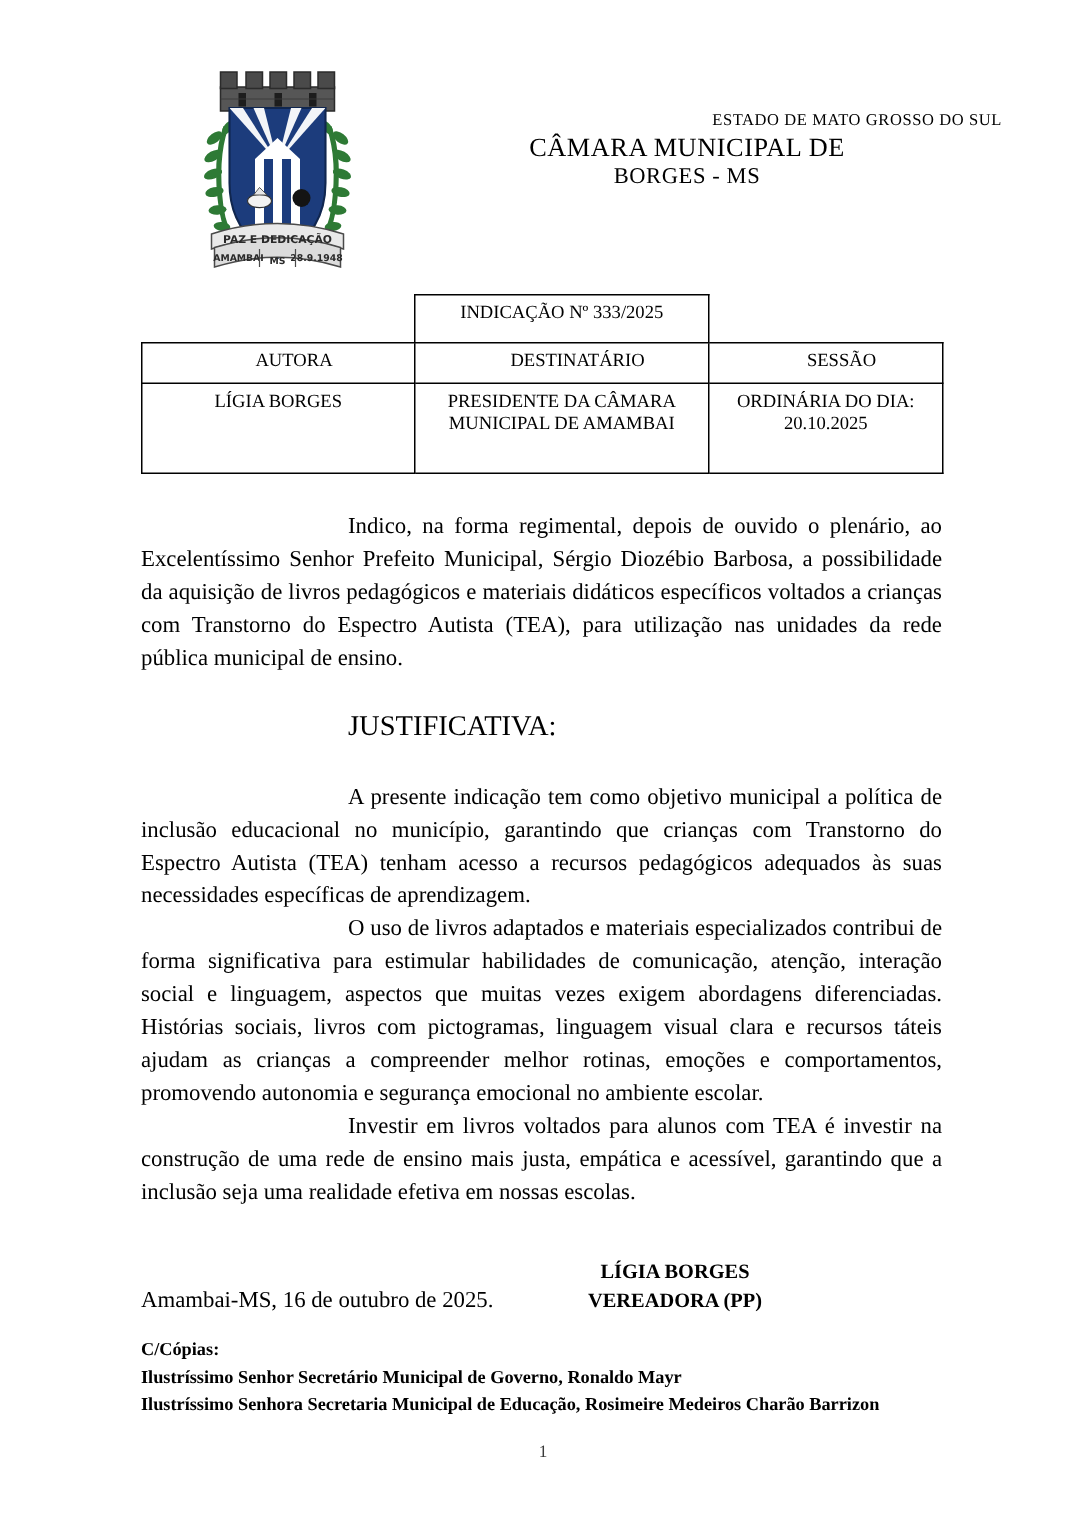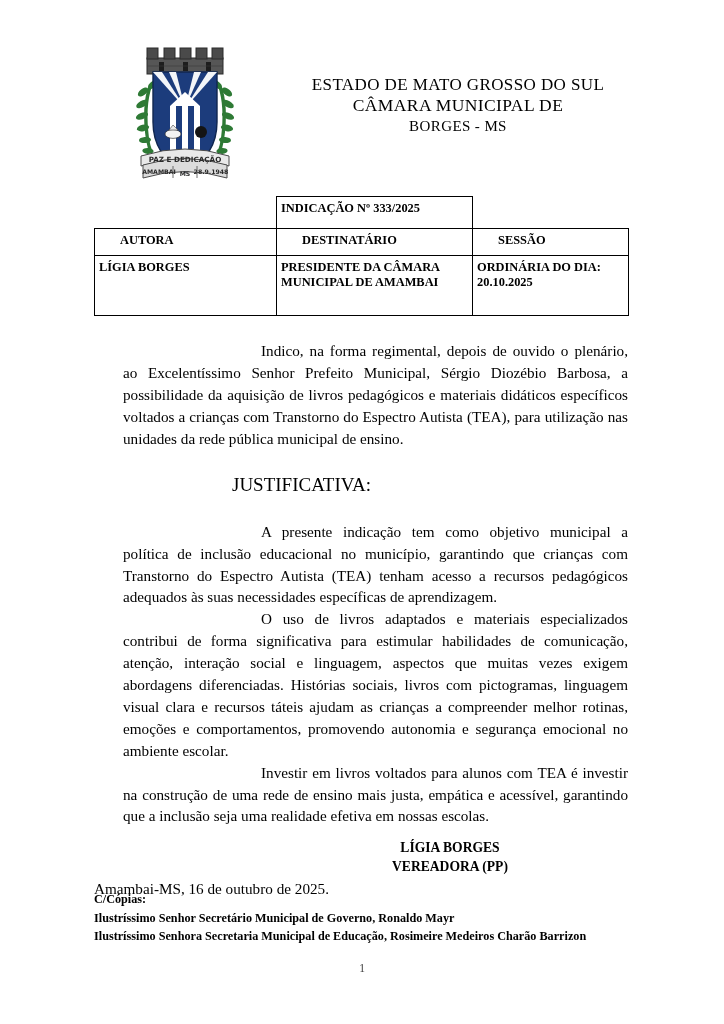--- a/index.html
+++ b/index.html
@@ -44,23 +44,24 @@
   .header-titles {
     position: absolute;
     left: 248px;
     top: 32px;
     width: 420px;
     text-align: center;
     line-height: 1.24;
   }
 
   .header-line-1 {
-    font-size: 17px;
+    font-size: 11px;
     letter-spacing: 0.4px;
     white-space: nowrap;
+    text-align: right;
   }
   .header-line-2 {
     font-size: 17.5px;
     letter-spacing: 0.4px;
     white-space: nowrap;
   }
   .header-line-3 {
     font-size: 15px;
     letter-spacing: 0.4px;
     white-space: nowrap;
@@ -71,23 +72,23 @@
     position: absolute;
     left: 94px;
     top: 196px;
     width: 534px;
     border-collapse: collapse;
     table-layout: fixed;
     font-family: "Liberation Serif", "DejaVu Serif", serif;
   }
 
   .doc-table td {
-    font-weight: bold;
+    font-weight: normal;
     font-size: 12.4px;
-    text-align: left;
+    text-align: center;
     vertical-align: top;
     padding: 4px 4px 6px 4px;
     line-height: 1.26;
   }
 
   .cell-bordered { border: 1.2px solid #000000; }
   .cell-blank { border: none; }
 
   .col-a { width: 182px; }
   .col-b { width: 196px; }
@@ -110,21 +111,20 @@
     width: 534px;
   }
 
   .para {
     font-size: 15.2px;
     line-height: 1.44;
     text-align: justify;
     text-justify: inter-word;
     text-indent: 138px;
     hyphens: none;
-    margin-left: 29px;
   }
   .spacer-md { height: 22px; }
   .spacer-lg { height: 30px; }
 
   .justificativa {
     font-size: 19px;
     line-height: 1.44;
     text-indent: 138px;
   }
 

